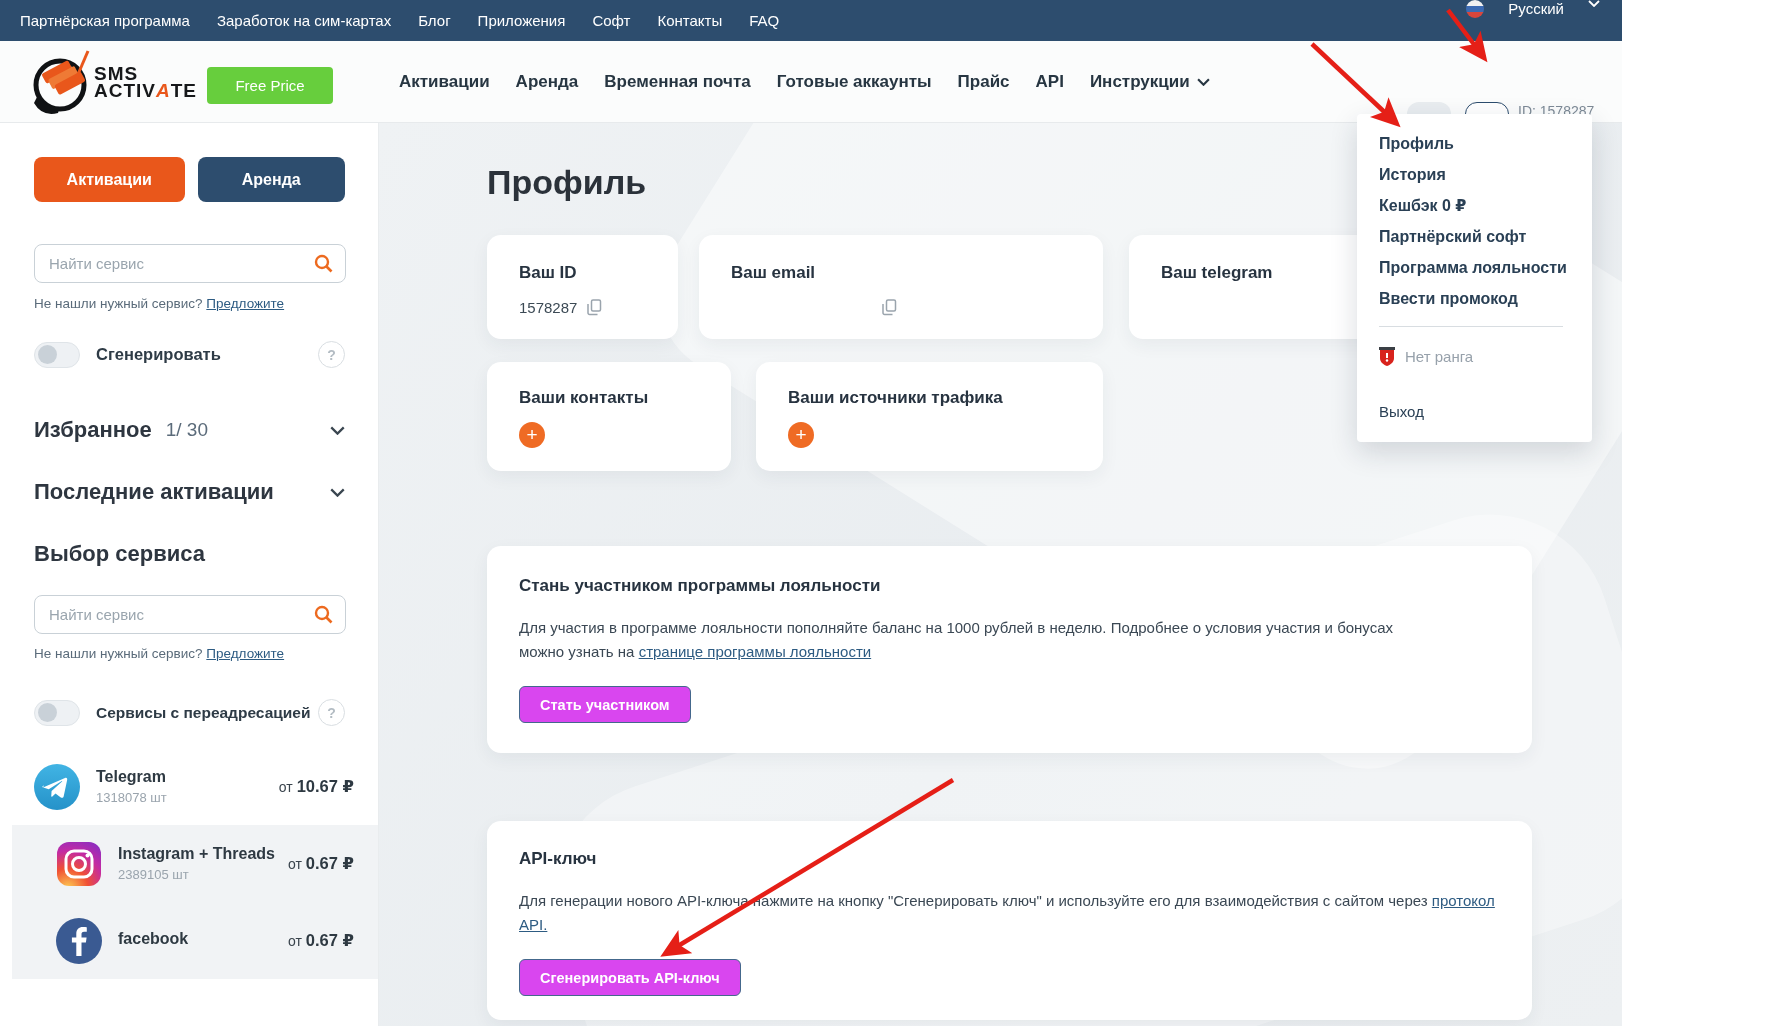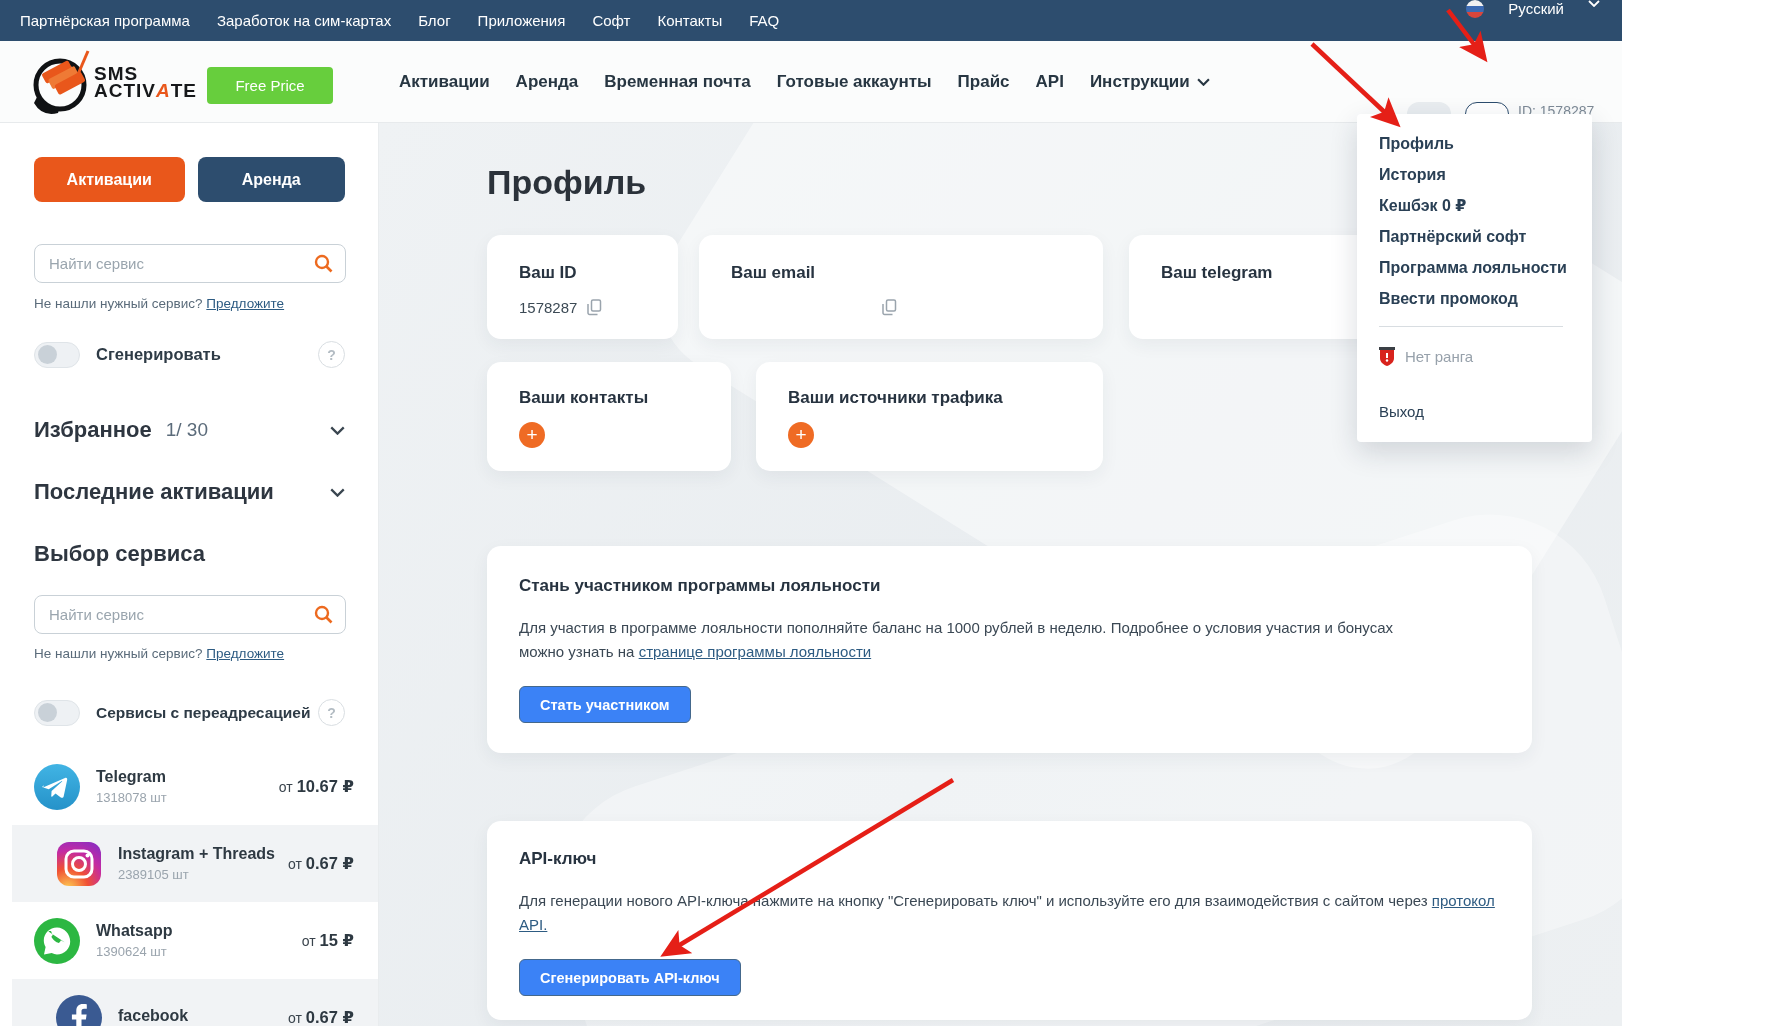--- a/index.html
+++ b/index.html
@@ -81,21 +81,21 @@
   .card-api      { left:108px; top:698px; width:1045px; height:199px; padding:28px 36px 0 32px; }
   .card-label { font-weight:bold; font-size:17px; color:#273340; }
   .card-value-row { margin-top:16px; display:flex; align-items:center; gap:10px; font-size:15px; color:#3c4a55; }
   .copybtn { background:none; border:none; cursor:pointer; padding:0; line-height:0; }
   .email-copy { margin-left:151px; }
   .addbtn { margin-top:14px; width:26px; height:26px; border:none; border-radius:50%; background:#ef6b24; color:#fff; font-size:19px; line-height:24px; text-align:center; cursor:pointer; padding:0; }
   .card-h3 { font-weight:bold; font-size:17px; color:#273340; }
   .card-p { margin-top:20px; font-size:15px; color:#3b4854; line-height:24px; max-width:880px; }
   .card-p a { color:#2d5b82; text-decoration:underline; cursor:pointer;margin-top:32px; }
   .card-p.api-p { max-width:980px; }
-  .navybtn { margin-top:22px; height:37px; background:#3b82f6; color:#fff; border:1px solid #44688c; border-radius:6px; font-weight:bold; font-size:14.5px; padding:0 20px; cursor:pointer; }
+  .navybtn { margin-top:22px; height:37px; background:#d946ef; color:#fff; border:1px solid #44688c; border-radius:6px; font-weight:bold; font-size:14.5px; padding:0 20px; cursor:pointer; }
 
   
   .dropdown { position:absolute; left:1357px; top:114px; width:235px; height:328px; background:#fff; border-radius:4px; box-shadow:0 10px 28px rgba(25,40,60,0.16); padding:14px 22px 0 22px; z-index:40; }
   .ditem { display:block; font-weight:bold; font-size:16px; color:#2a4055; line-height:31px; text-decoration:none; cursor:pointer; white-space:nowrap; }
   .ddiv { border:none; border-top:1px solid #d8dde1; margin:12px 0 0 0; width:184px; }
   .rankrow { margin-top:19px; display:flex; align-items:center; gap:10px; }
   .ranktext { color:#97a1ab; font-size:15px; }
   .logout { display:block; margin-top:36px; font-size:15px; color:#2a4055; text-decoration:none; cursor:pointer; }
 
   
@@ -273,32 +273,20 @@
           <circle cx="23" cy="23" r="6.5" fill="none" stroke="#fff" stroke-width="3"></circle>
           <circle cx="31.5" cy="14.5" r="2" fill="#fff"></circle>
         </svg>
         <div class="svcinfo">
           <div class="svcname">Instagram + Threads</div>
           <div class="svccount">2389105 шт</div>
         </div>
         <div class="svcprice"><span>от</span><b>0.67 ₽</b></div>
       </div>
 
-      <div class="svcrow">
-        <svg class="svcicon" viewBox="0 0 46 46">
-          <circle cx="23" cy="23" r="23" fill="#2cb742"></circle>
-          <path d="M23 9.5c-7.3 0-13.2 5.8-13.2 13 0 2.4.7 4.6 1.8 6.5L10 36.5l7.7-1.5c1.7.9 3.5 1.4 5.3 1.4 7.3 0 13.2-5.8 13.2-13S30.3 9.5 23 9.5z" fill="#fff"></path>
-          <path d="M18.6 16.2c.3-.7.7-.7 1-.7h.9c.3 0 .7-.1 1 .7s1.2 2.9 1.3 3.1c.1.2.2.5 0 .8-.2.3-.3.5-.6.8-.3.3-.6.7-.3 1.2.3.5 1.3 2.1 2.8 3.4 1.9 1.7 3.5 2.2 4 2.5.5.2.8.2 1.1-.1.3-.3 1.2-1.4 1.5-1.9s.6-.4 1.1-.2c.4.2 2.8 1.3 3.2 1.5z" fill="#2cb742" transform="translate(-3.2,-1.8) scale(0.95)"></path>
-        </svg>
-        <div class="svcinfo">
-          <div class="svcname">Whatsapp</div>
-          <div class="svccount">1390624 шт</div>
-        </div>
-        <div class="svcprice"><span>от</span><b>15 ₽</b></div>
-      </div>
 
       <div class="svcrow hl">
         <svg class="svcicon" viewBox="0 0 46 46">
           <circle cx="23" cy="23" r="23" fill="#3a5a92"></circle>
           <path d="M25.5 38V24.5h4.4l.7-5h-5.1v-3.2c0-1.5.5-2.5 2.6-2.5h2.7V9.2c-.5-.1-2.1-.2-4-.2-3.9 0-6.5 2.4-6.5 6.7v3.8h-4.4v5h4.4V38z" fill="#fff"></path>
         </svg>
         <div class="svcinfo">
           <div class="svcname">facebook</div>
           <div class="svccount"></div>
         </div>

